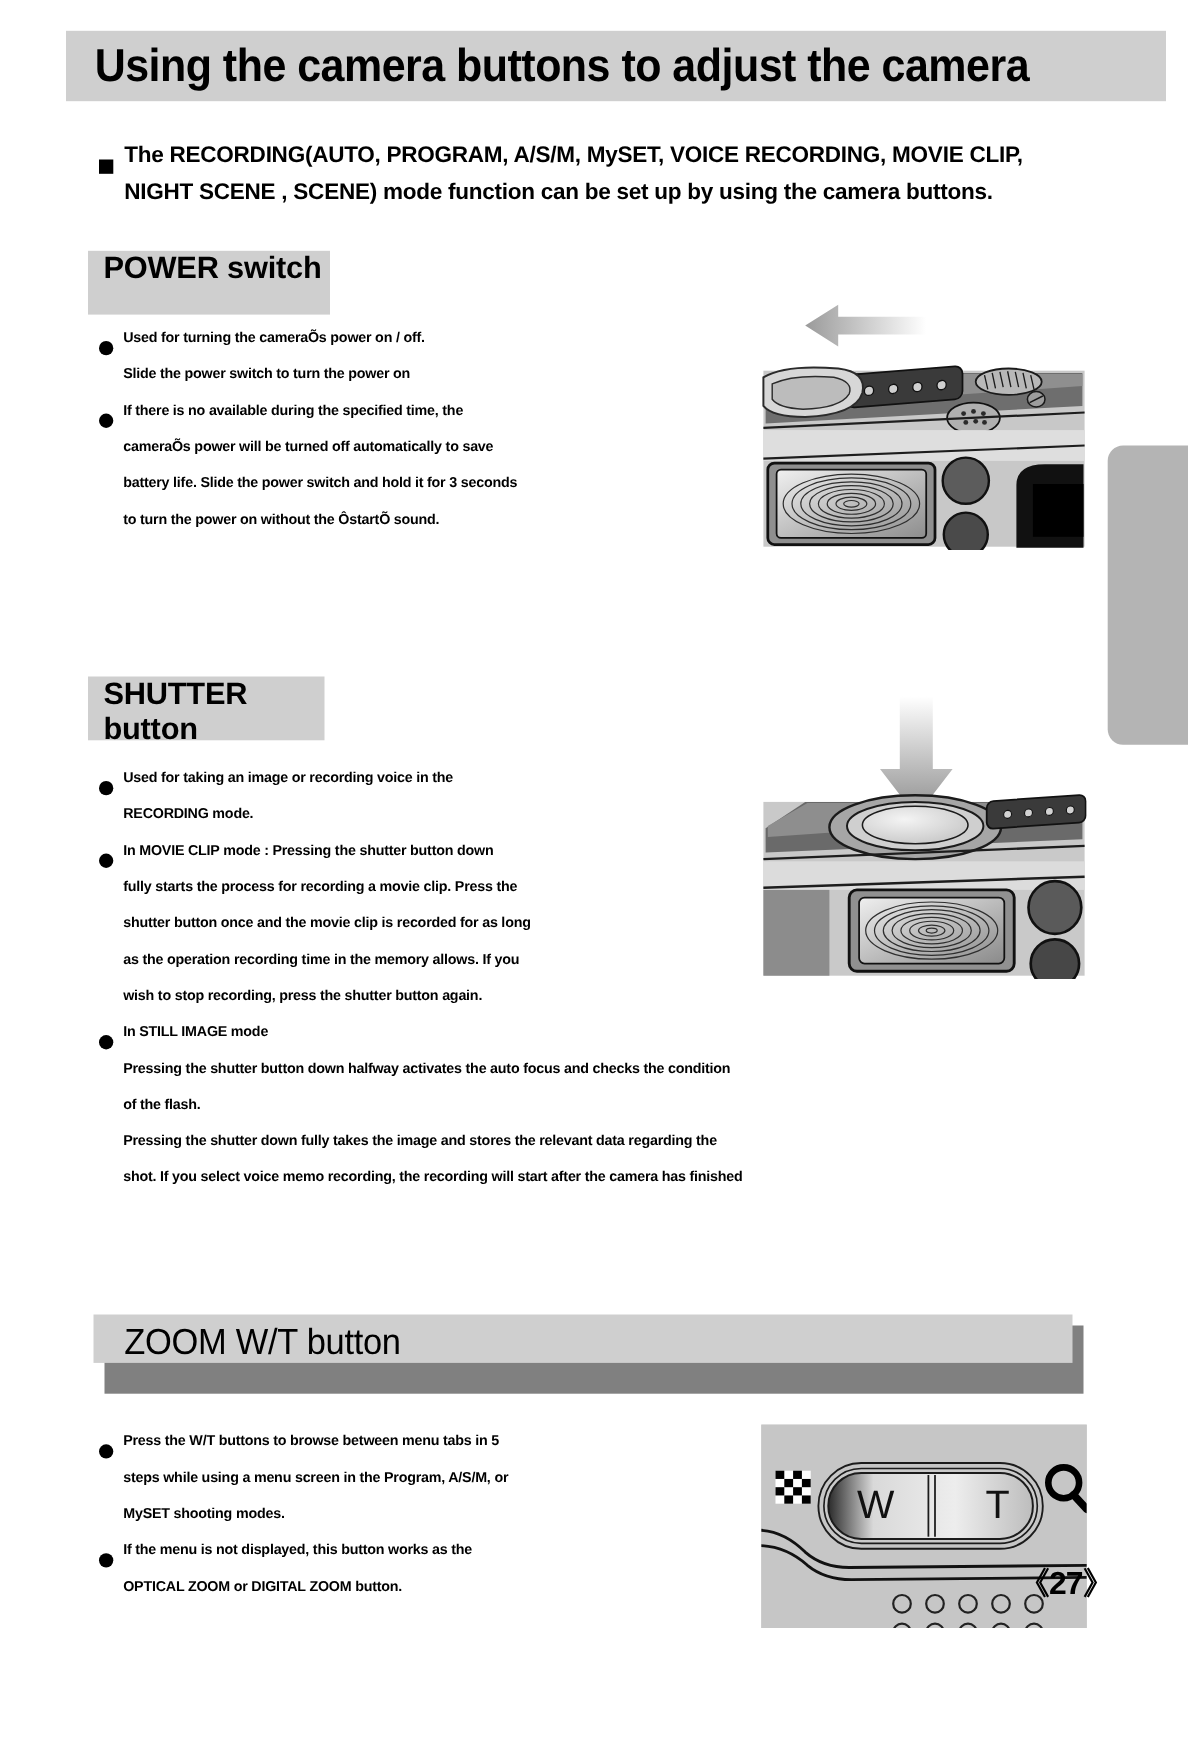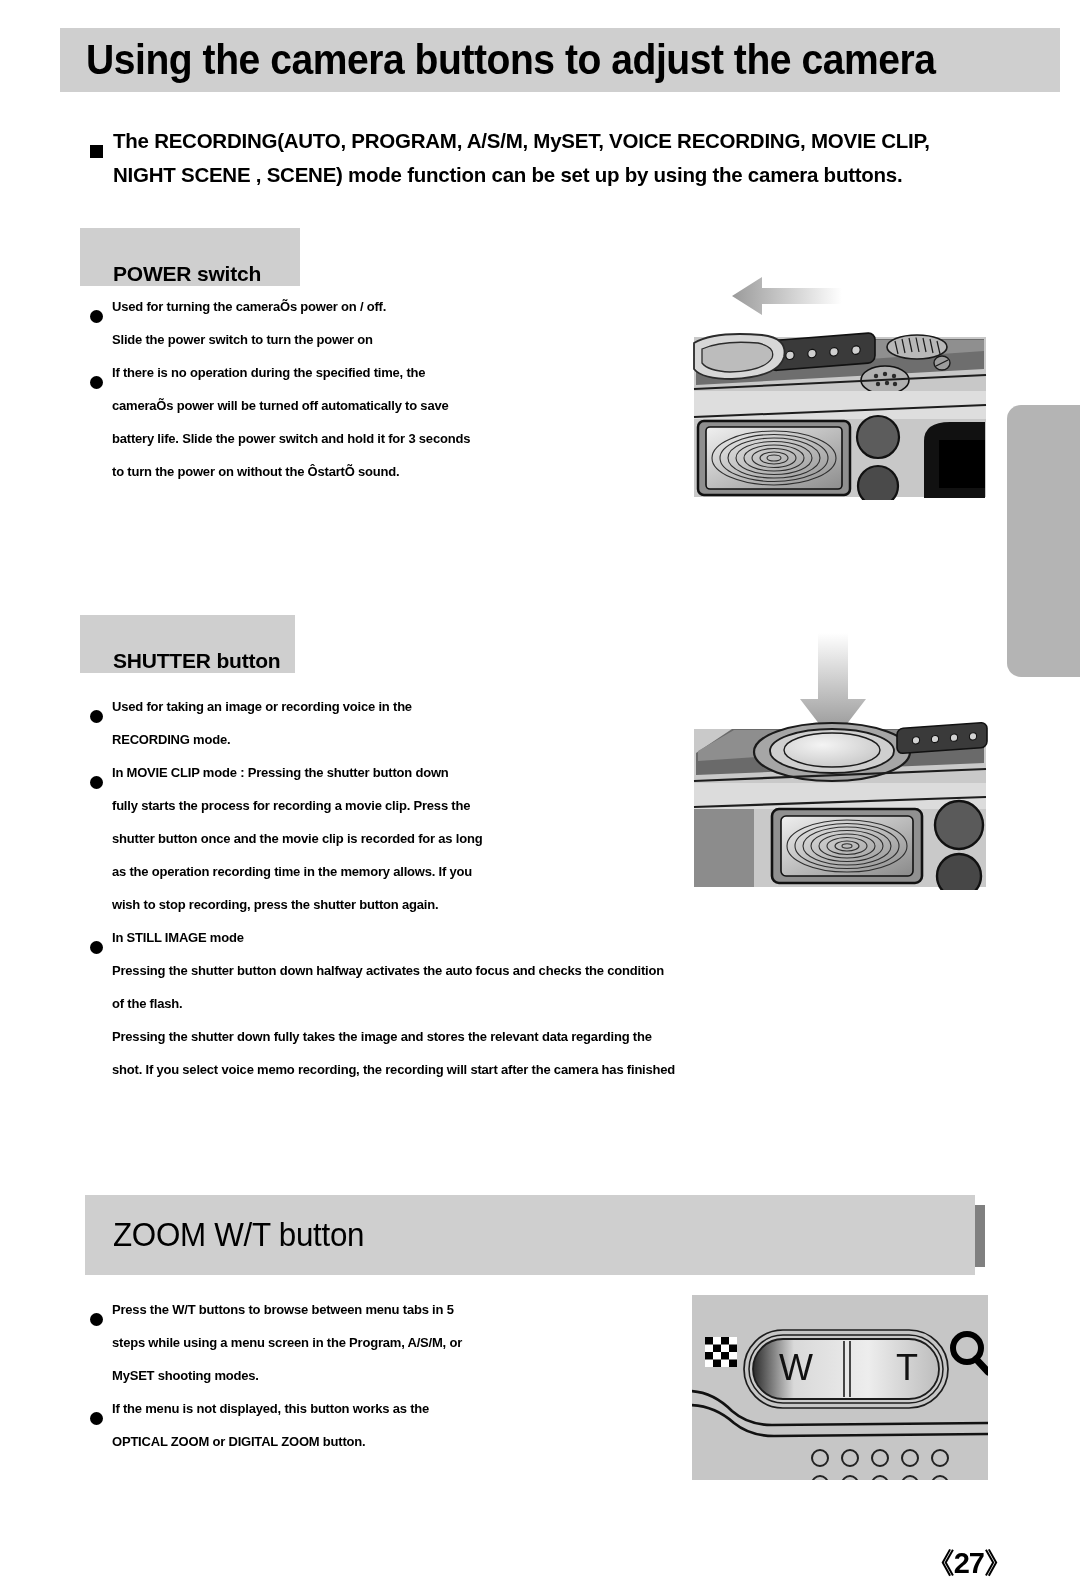--- a/index.html
+++ b/index.html
@@ -55,23 +55,23 @@
     margin-right: 10px;
     margin-top: 11px;
     flex: none;
   }
   .intro-line.indent { padding-left: 23px; }
 
   
   .chip {
     position: absolute;
     background: #cfcfcf;
-    display: flex; align-items: flex-end;
-    padding-left: 33px;
-    font-size: 21px;
+    display: flex; align-items: flex-start;
+    padding-left: 14px;
+    font-size: 28px;
     font-weight: bold;
     letter-spacing: -0.2px;
   }
   #chip-power   { left: 80px; top: 228px; width: 220px; height: 58px; }
   #chip-shutter { left: 80px; top: 615px; width: 215px; height: 58px; }
 
   
   .band {
     position: absolute;
     left: 85px; top: 1195px;
@@ -79,23 +79,23 @@
   }
   .band-shadow {
     position: absolute;
     left: 10px; top: 10px;
     width: 890px; height: 62px;
     background: #808080;
   }
   .band-face {
     position: absolute;
     left: 0; top: 0;
-    width: 890px; height: 80px;
+    width: 890px; height: 44px;
     background: #cfcfcf;
-    display: flex; align-items: center;
+    display: flex; align-items: flex-end;
     padding-left: 28px;
   }
   .band-face .band-text {
     font-size: 33px;
     letter-spacing: -0.3px;
     transform: scaleX(0.95);
     transform-origin: left center;
   }
 
   
@@ -134,21 +134,21 @@
 
   #illus-power   { left: 692px; top: 265px;  width: 296px; height: 235px; }
   #illus-shutter { left: 692px; top: 625px;  width: 296px; height: 265px; }
   #illus-zoom    { left: 692px; top: 1295px; width: 296px; height: 185px; background: #c6c6c6; }
 
   .illus svg { display: block; }
 
   
   .page-num {
     position: absolute;
-    left: 0; top: 1544px;
+    left: 0; top: 1420px;
     width: 1012px;
     text-align: right;
     font-size: 29px;
     font-weight: bold;
     letter-spacing: -1px;
   }
 </style>
 </head>
 <body>
 
@@ -173,21 +173,21 @@
 <div class="block" id="block-power" style="left:90px; top:290px; width:640px;">
   <div class="bullet-row">
     <span class="dot"></span>
     <span>Used for turning the cameraÕs power on / off.</span>
   </div>
   <div class="bullet-row cont">
     <span>Slide the power switch to turn the power on</span>
   </div>
   <div class="bullet-row" style="margin-top:0px;">
     <span class="dot"></span>
-    <span>If there is no operation during the specified time, the</span>
+    <span>If there is no available during the specified time, the</span>
   </div>
   <div class="bullet-row cont">
     <span>cameraÕs power will be turned off automatically to save</span>
   </div>
   <div class="bullet-row cont">
     <span>battery life. Slide the power switch and hold it for 3 seconds</span>
   </div>
   <div class="bullet-row cont">
     <span>to turn the power on without the ÔstartÕ sound.</span>
   </div>

